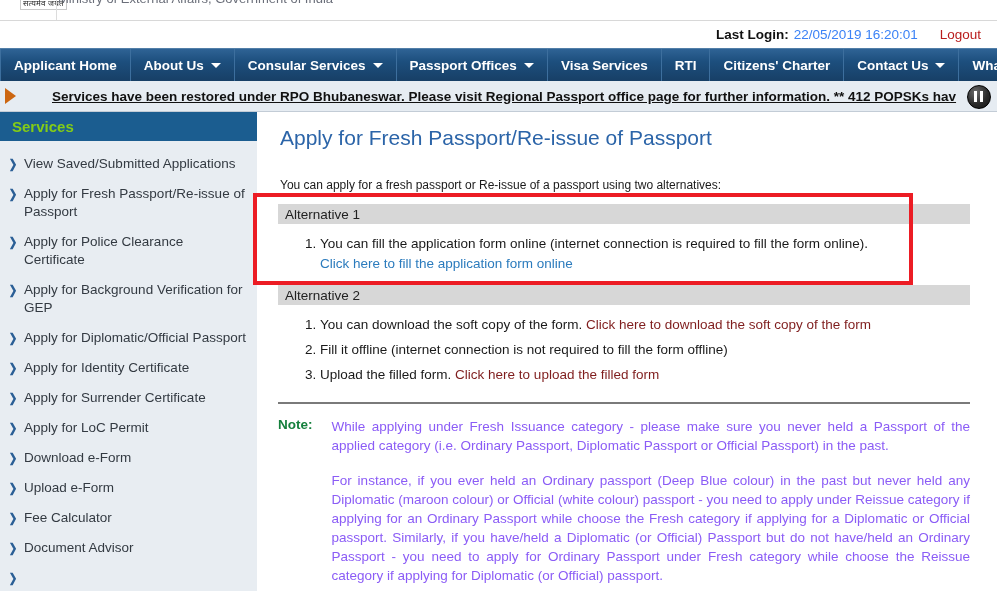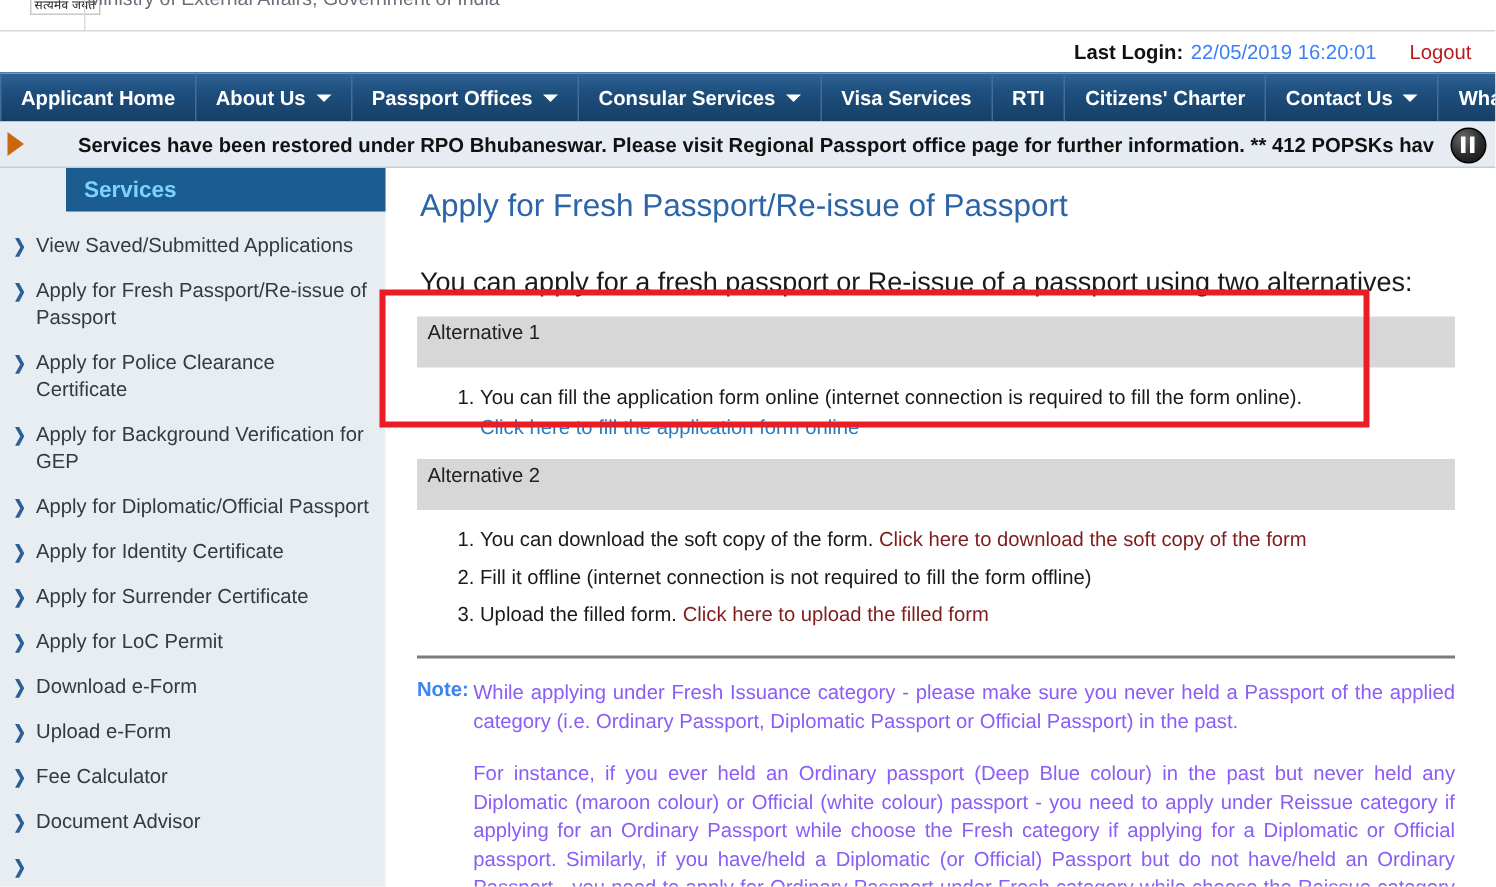--- a/index.html
+++ b/index.html
@@ -134,20 +134,21 @@
     cursor: pointer;
   }
   .ticker-text {
     margin-left: 36px;
     font-weight: bold;
     font-size: 13.5px;
     color: #111111;
     white-space: nowrap;
     flex: 1 1 auto;
     overflow: hidden;
+    text-decoration: underline;
   }
   .ticker-pause {
     position: absolute;
     right: 6px;
     top: 4px;
     width: 22px;
     height: 22px;
     border-radius: 50%;
     background: radial-gradient(circle at 35% 28%, #6a6a6a 0%, #2b2b2b 55%, #111 100%);
     border: 1px solid #000;
@@ -175,28 +176,27 @@
   
   .sidebar {
     width: 258px;
     flex: 0 0 258px;
     background: #e8edf2;
     border-right: 1px solid #ffffff;
     box-sizing: border-box;
   }
   .sidebar-header {
     background: #1b5d90;
-    color: #7dd3fc;
+    color: #84cc16;
     font-weight: bold;
     font-size: 15px;
     height: 29px;
     line-height: 29px;
     padding-left: 12px;
     box-sizing: border-box;
-    margin-left: 44px;
   }
   .sidebar-list {
     padding: 14px 0 0 0;
     margin: 0;
     list-style: none;
   }
   .sidebar-item {
     display: flex;
     align-items: flex-start;
     padding: 0 10px 0 8px;
@@ -229,27 +229,27 @@
   }
   .page-title {
     color: #2b64a8;
     font-size: 21px;
     font-weight: normal;
     margin: 14px 0 0 0;
     padding: 0 0 0 2px;
   }
   .intro-line {
     margin: 28px 0 0 2px;
-    font-size: 18px;
+    font-size: 12px;
     color: #1a1a1a;
   }
 
   .alt-bar {
     background: #d7d7d7;
-    height: 34px;
+    height: 20px;
     line-height: 22px;
     font-size: 13.5px;
     color: #222;
     padding-left: 7px;
     margin-top: 12px;
     box-sizing: border-box;
     width: 692px;
   }
   .alt-list {
     margin: 10px 0 0 0;
@@ -281,22 +281,22 @@
 
   .note-wrap {
     display: flex;
     margin-top: 13px;
     width: 692px;
   }
   .note-label {
     font-weight: bold;
     font-size: 13.5px;
     flex: 0 0 auto;
-    margin-right: 3px;
-    color: #3b82f6;
+    margin-right: 19px;
+    color: #15803d;
   }
   .note-body {
     flex: 1 1 auto;
     font-size: 13.5px;
     color: #8b5cf6;
     text-align: justify;
     line-height: 19px;
   }
   .note-body p { margin: 0; }
   .note-body p + p { margin-top: 16px; }
@@ -330,25 +330,25 @@
 
 <div class="navbar">
   <div class="nav-item">
     <span>Applicant Home</span>
   </div>
   <div class="nav-item">
     <span>About Us</span>
     <span class="caret"></span>
   </div>
   <div class="nav-item">
+    <span>Consular Services</span>
+    <span class="caret"></span>
+  </div>
+  <div class="nav-item">
     <span>Passport Offices</span>
-    <span class="caret"></span>
-  </div>
-  <div class="nav-item">
-    <span>Consular Services</span>
     <span class="caret"></span>
   </div>
   <div class="nav-item">
     <span>Visa Services</span>
   </div>
   <div class="nav-item">
     <span>RTI</span>
   </div>
   <div class="nav-item">
     <span>Citizens' Charter</span>

